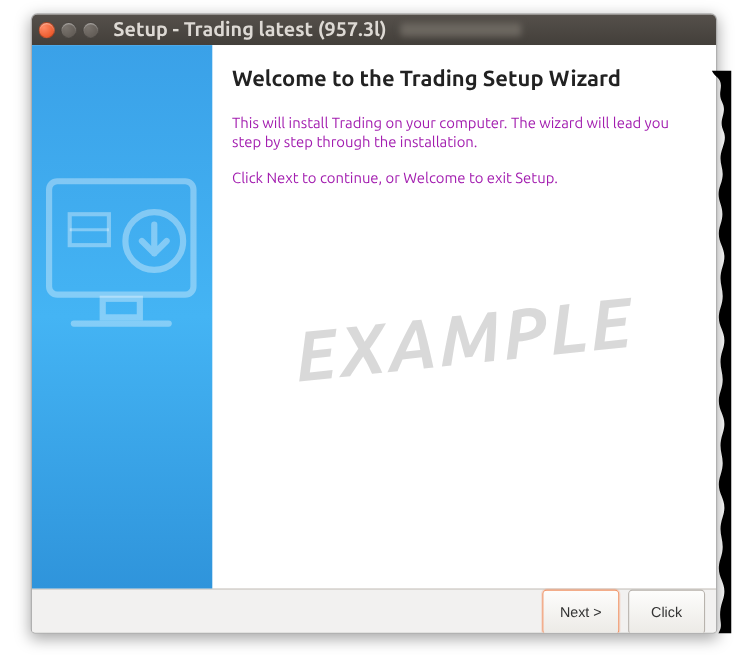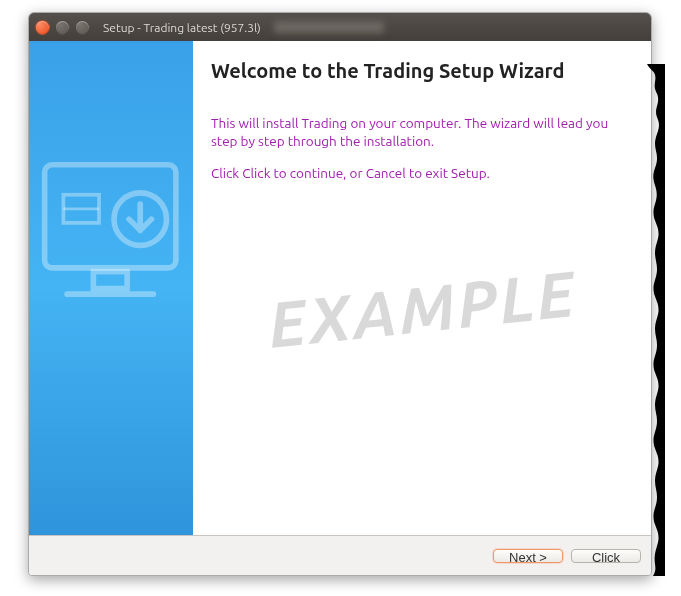--- a/index.html
+++ b/index.html
@@ -35,22 +35,22 @@
       border-radius: 50%;
       display: inline-block;
       border: 1px solid rgba(0,0,0,0.25);
       box-shadow: inset 0 1px 1px rgba(255,255,255,0.4);
     }
     .btn-close { background: radial-gradient(circle at 30% 30%, #ff8a65, #e64a19); }
     .btn-min   { background: radial-gradient(circle at 30% 30%, #7a746e, #5b554f); }
     .btn-max   { background: radial-gradient(circle at 30% 30%, #7a746e, #5b554f); }
     .title-text {
       color: #ddd9d4;
-      font-size: 12px;
-      font-weight: normal;
+      font-size: 18px;
+      font-weight: bold;
       margin-left: 8px;
       white-space: nowrap;
     }
     .title-blur {
       margin-left: 8px;
       width: 110px; height: 12px;
       background: #6c6760;
       filter: blur(3px);
       border-radius: 3px;
     }
@@ -77,21 +77,21 @@
     .main {
       flex: 1;
       padding: 18px 22px 10px 18px;
       position: relative;
       color: #333;
     }
     .main h1 {
       font-size: 20px;
       font-weight: bold;
       color: #222;
-      margin-bottom: 32px;
+      margin-bottom: 20px;
     }
     .main p {
       font-size: 13.5px;
       line-height: 1.35;
       margin-bottom: 14px;
       color: #a21caf;
     }
     .watermark {
       position: absolute;
       left: 50%; top: 54%;
@@ -110,21 +110,21 @@
       border-top: 1px solid #c9c4bf;
       background: #f2f1f0;
       display: flex;
       align-items: center;
       justify-content: flex-end;
       padding: 0 10px;
       gap: 8px;
     }
     .btn {
       min-width: 70px;
-      height: 14px;
+      height: 41px;
       padding: 0 12px;
       background: linear-gradient(to bottom, #fdfdfc, #eceae6);
       border: 1px solid #b8b3ad;
       border-radius: 4px;
       font-size: 13px;
       color: #333;
       cursor: pointer;
     }
     .btn.primary {
       border: 1px solid #f29568;
@@ -160,21 +160,21 @@
         <line x1="26" y1="55" x2="64" y2="55" stroke-width="3"></line>
         <circle cx="108" cy="66" r="28" stroke-width="6"></circle>
         <path d="M108 50 L108 78 M96 66 L108 78 L120 66" stroke-width="6" stroke-linecap="round" stroke-linejoin="round"></path>
         <rect x="58" y="122" width="36" height="18" stroke-width="6"></rect>
         <line x1="30" y1="146" x2="122" y2="146" stroke-width="6" stroke-linecap="round"></line>
       </svg>
     </div>
     <div class="main">
       <h1>Welcome to the Trading Setup Wizard</h1>
       <p>This will install Trading on your computer. The wizard will lead you step by step through the installation.</p>
-      <p>Click Click to continue, or Cancel to exit Setup.</p>
+      <p>Click Next to continue, or Welcome to exit Setup.</p>
       <div class="watermark">EXAMPLE</div>
     </div>
   </div>
 
   <div class="footer">
     <button class="btn primary">Next &gt;</button>
     <button class="btn">Click</button>
   </div>
 </div>
 

